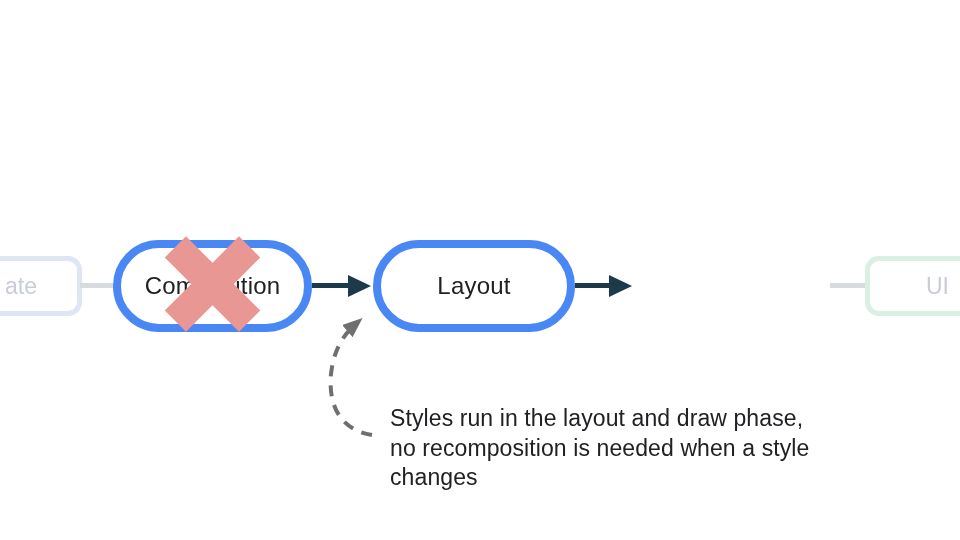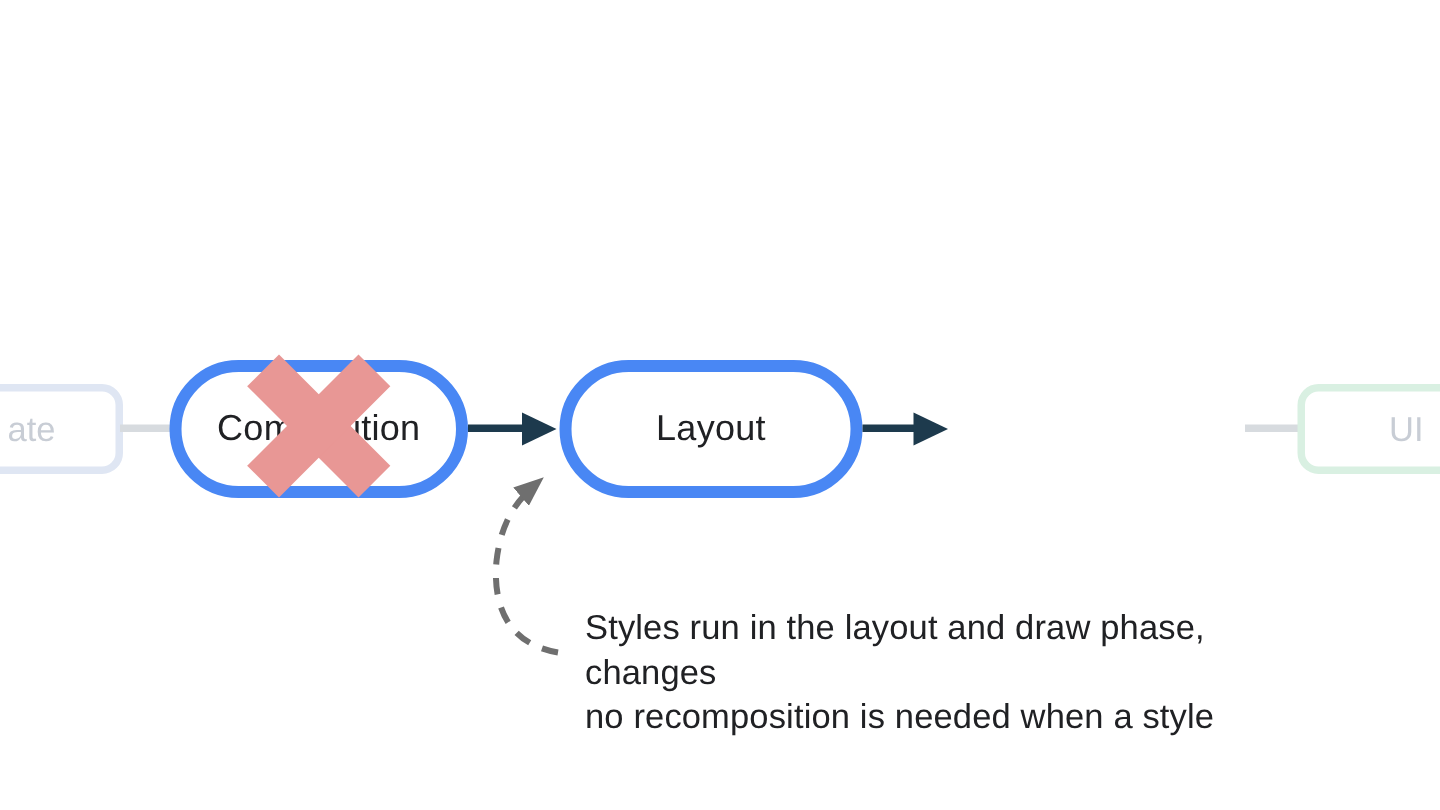--- a/index.html
+++ b/index.html
@@ -156,17 +156,17 @@
     <defs>
       <marker id="dashHead" viewBox="0 0 10 8" markerWidth="20" markerHeight="16" markerUnits="userSpaceOnUse" refX="7" refY="4" orient="auto">
         <path class="dash-head" d="M0,0 L10,4 L0,8 Z"></path>
       </marker>
     </defs>
     <path class="callout-path" d="M 372 419 C 342 414 328 392 331 358 C 334 332 344 318 358 306" marker-end="url(#dashHead)"></path>
   </svg>
 
   <div class="annotation">
     <div>Styles run in the layout and draw phase,</div>
+    <div>no recomposition is needed when a style</div>
     <div>changes</div>
-    <div>no recomposition is needed when a style</div>
   </div>
 
 </div>
 
 </body></html>

